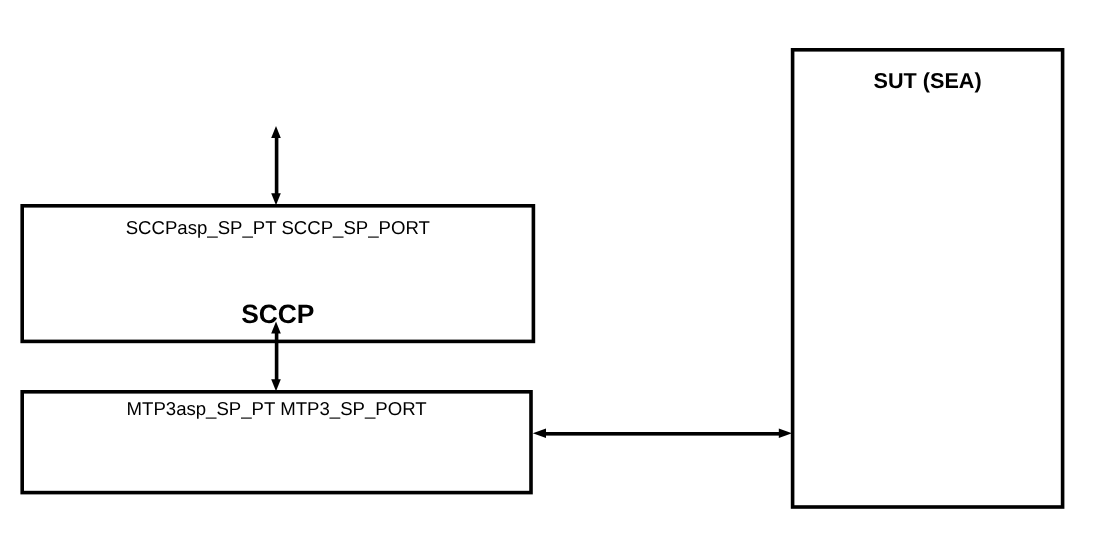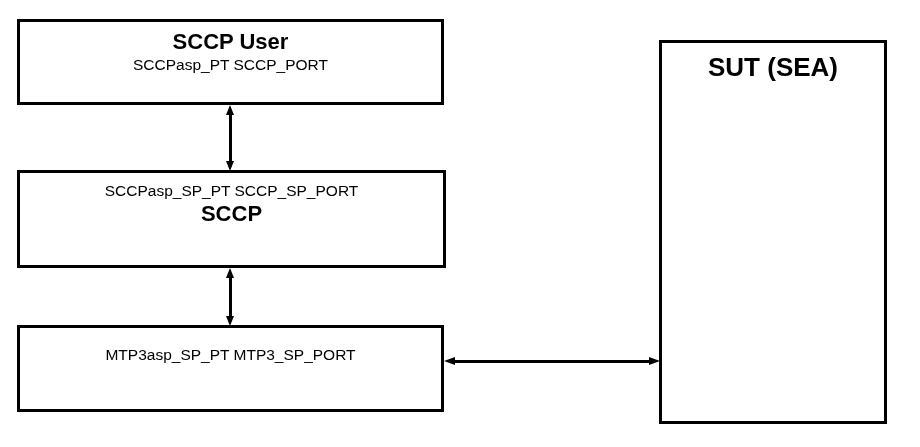--- a/index.html
+++ b/index.html
@@ -44,34 +44,35 @@
   }
 
   
   #box-sccp-user {
     left: 17px;  top: 19px;
     width: 427px; height: 86px;
     padding-top: 7px;
   }
   #box-sccp {
     left: 17px;  top: 170px;
-    width: 429px; height: 98px;
+    width: 429px; height: 116px;
     padding-top: 8px;
+    gap: 48px;
   }
   #box-system-mtp3 {
     left: 17px;  top: 325px;
     width: 427px; height: 87px;
-    padding-top: 17px;
+    padding-top: 4px;
   }
   #box-sut {
     left: 659px; top: 40px;
     width: 228px; height: 384px;
     padding-top: 11px;
   }
-  #box-sut .title-line { font-size: 26px; }
+  #box-sut .title-line { font-size: 18px; }
 
   
   .arrow-v {
     position: absolute;
     left: 226px;
     width: 9px;
   }
   .arrow-v .shaft {
     position: absolute;
     left: 3px;
@@ -119,24 +120,20 @@
   }
   .arrow-h .head.left  { left: 0;  border-right: 11px solid #000000; }
   .arrow-h .head.right { right: 0; border-left: 11px solid #000000; }
   #arrow-mtp3-sut { left: 444px; top: 357px; width: 216px; }
 </style>
 </head>
 <body>
 
 <div id="canvas">
 
-  <div class="node-box" id="box-sccp-user">
-    <div class="title-line">SCCP User</div>
-    <div class="port-line">SCCPasp_PT SCCP_PORT</div>
-  </div>
 
   <div class="node-box" id="box-sccp">
     <div class="port-line">SCCPasp_SP_PT  SCCP_SP_PORT</div>
     <div class="title-line">SCCP</div>
   </div>
 
   <div class="node-box" id="box-system-mtp3">
     <div class="port-line">MTP3asp_SP_PT  MTP3_SP_PORT</div>
   </div>
 

